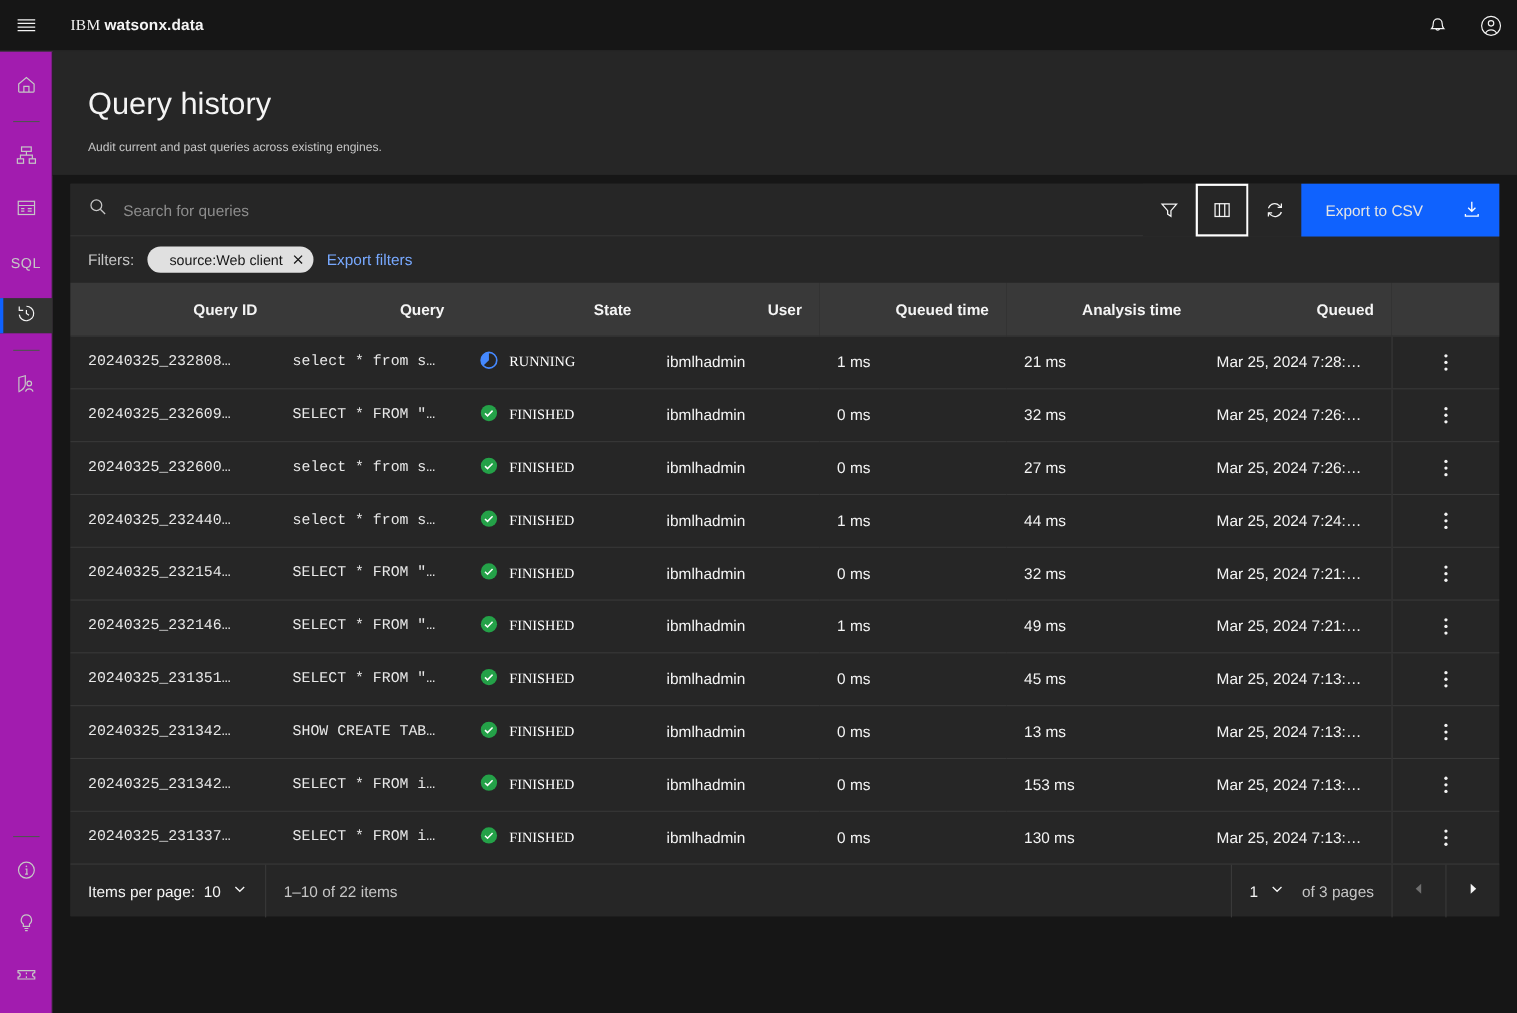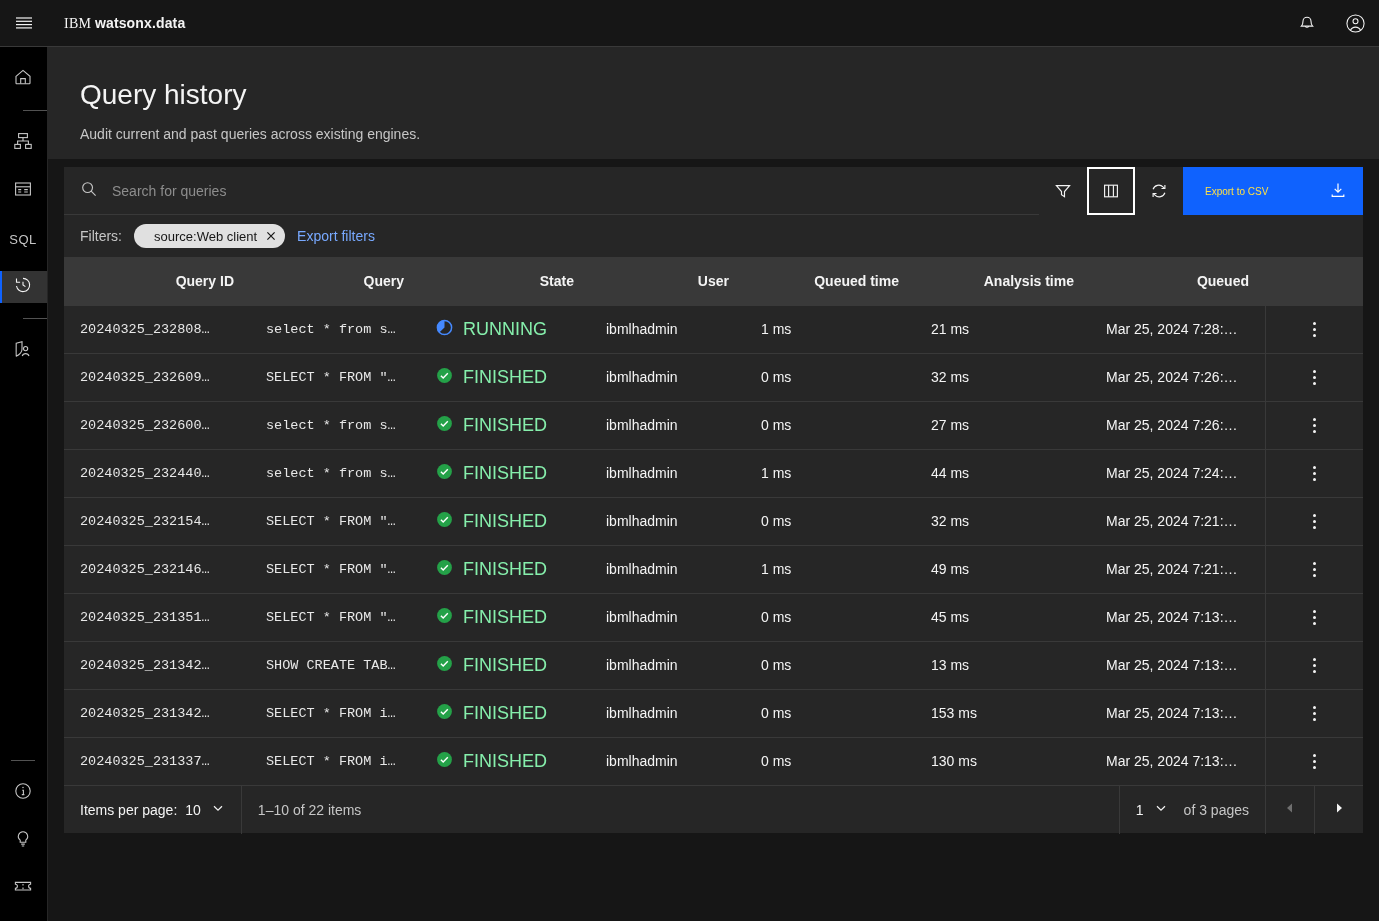--- a/index.html
+++ b/index.html
@@ -37,23 +37,23 @@
   }
   .header-icon {
     width: 48px; height: 47px;
     display: flex; align-items: center; justify-content: center;
     cursor: pointer;
   }
 
   
   .rail {
     position: absolute; top: 47px; left: 0; width: 48px; height: 874px;
-    background: #000000;
+    background: #a21caf;
     border-right: 1px solid #262626;
-    display: flex; flex-direction: column; align-items: flex-end;
+    display: flex; flex-direction: column; align-items: center;
   }
   .rail-item {
     position: relative;
     width: 48px; height: 32px;
     display: flex; align-items: center; justify-content: center;
     cursor: pointer;
     margin-top: 16px;
   }
   .rail-item.active { background: #333333; }
   .rail-item.active::before {
@@ -75,21 +75,21 @@
     background: #262626;
     padding: 30px 0 24px 32px;
     height: 113px;
     border-bottom: 1px solid #161616;
   }
   .page-title {
     font-size: 28px; font-weight: 300; color: #f4f4f4; line-height: 36px;
     letter-spacing: 0;
   }
   .page-sub {
-    margin-top: 12px; font-size: 14px; color: #c6c6c6; line-height: 18px;
+    margin-top: 12px; font-size: 11px; color: #c6c6c6; line-height: 18px;
   }
 
   .table-wrap {
     margin: 7px 16px 0 16px;
     width: 1299px;
     background: #262626;
   }
 
   
   .toolbar {
@@ -110,21 +110,21 @@
   }
   .search input::placeholder { color: #8d8d8d; }
   .tb-btn {
     width: 48px; height: 48px;
     display: flex; align-items: center; justify-content: center;
     cursor: pointer; background: #262626; border: none;
   }
   .tb-btn.focused { outline: 2px solid #ffffff; outline-offset: -2px; }
   .export-btn {
     width: 180px; height: 48px; background: #0f62fe; border: none;
-    color: #fde047; font-size: 10px;
+    color: #e5e5e5; font-size: 14px;
     display: flex; align-items: center; justify-content: space-between;
     padding: 0 16px 0 22px; cursor: pointer;
     font-family: "Liberation Sans", sans-serif;
   }
 
   
   .filter-row {
     height: 42px; display: flex; align-items: center;
     padding-left: 16px; gap: 12px;
     background: #262626;
@@ -150,21 +150,21 @@
   }
   tbody tr { height: 48px; border-top: 1px solid #393939; background: #262626; }
   tbody td {
     font-size: 14px; color: #f4f4f4; padding: 0 16px;
     white-space: nowrap; overflow: hidden; text-overflow: ellipsis;
   }
   td.mono, td.mono span {
     font-family: "Liberation Mono", monospace; font-size: 13.5px; color: #e8e8e8;
   }
   .state-cell { display: flex; align-items: center; gap: 10px; }
-  .state-text { font-family: Liberation Sans, sans-serif; font-size: 18px; color: #86efac; }
+  .state-text { font-family: Liberation Serif, serif; font-size: 13px; color: #ffffff; }
   .ov-cell { border-left: 1px solid #393939; text-align: center; padding: 0 !important; }
   .ov-btn {
     width: 100%; height: 47px; display: flex; align-items: center; justify-content: center;
     cursor: pointer; background: transparent; border: none;
   }
   .dots { display: flex; flex-direction: column; gap: 3px; }
   .dots i { display: block; width: 3px; height: 3px; border-radius: 50%; background: #f4f4f4; }
 
   
   .c-id   { width: 186px; }

